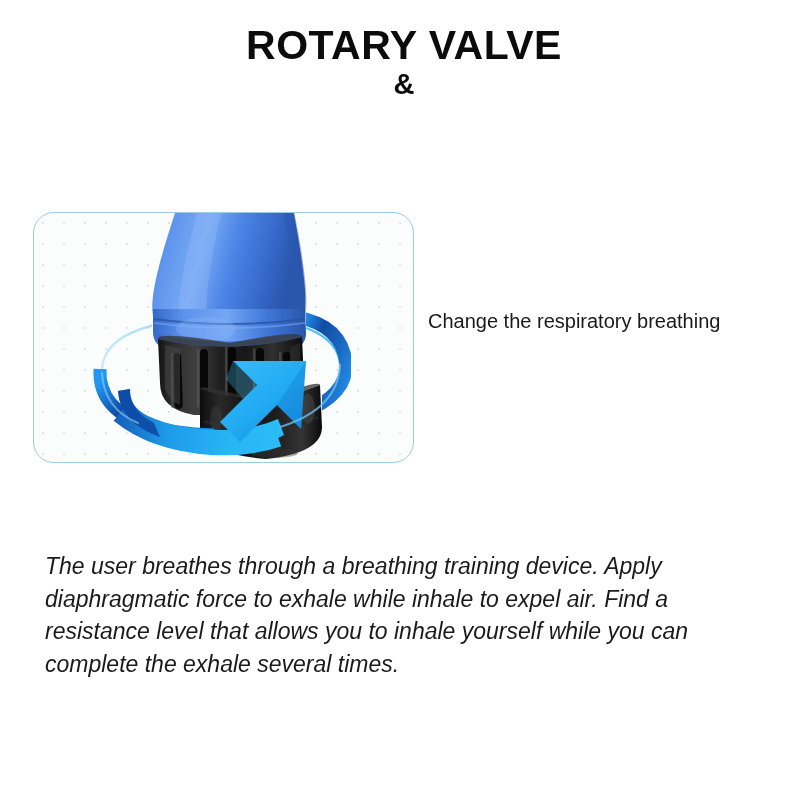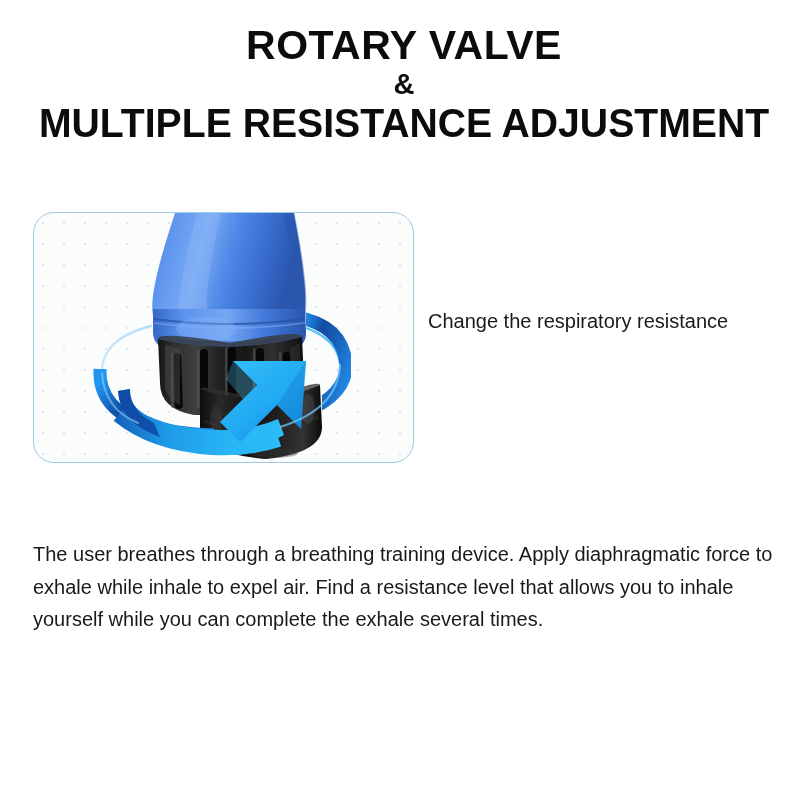--- a/index.html
+++ b/index.html
@@ -104,38 +104,36 @@
   }
 
   
   .body-copy {
     position: absolute;
     left: 29px;
     top: 534px;
     width: 752px;
   }
   .paragraph {
-    font-size: 20px;
+    font-size: 23px;
     line-height: 32.5px;
     color: #1a1a1a;
-    margin: 4px;
+    margin: 16px;
+    font-style: italic;
   }
   .paragraph + .paragraph {
     margin-top: 31px;
   }
 </style>
 </head>
 <body>
 
 <div class="title-block">
   <div class="title-line-1">ROTARY VALVE</div>
   <div class="title-line-2">&amp;</div>
-  <div class="title-line-3-wrap">
-    <span class="title-line-3">MULTIPLE RESISTANCE ADJUSTMENT</span>
-  </div>
 </div>
 
 <div class="product-card">
   <div class="card-clip">
 
     <svg class="device-svg" viewBox="0 0 381 251">
       <defs>
 
         <linearGradient id="gMouth" x1="0" y1="0" x2="1" y2="0.25">
           <stop offset="0%" stop-color="#3b73d8"></stop>
@@ -343,18 +341,18 @@
       <g>
         <path d="M306,152 Q304,196 246,214" fill="none" stroke="#6ec6f5" stroke-width="2.2" stroke-linecap="round" opacity="0.75"></path>
         <path d="M68,160 Q70,196 104,210" fill="none" stroke="#9ed8f8" stroke-width="2.0" stroke-linecap="round" opacity="0.55"></path>
       </g>
     </svg>
 
   </div>
 </div>
 
 <div class="callout">
-  <div class="callout-line">Change the respiratory resistance</div>
+  <div class="callout-line">Change the respiratory breathing</div>
 </div>
 
 <div class="body-copy">
   <p class="paragraph">The user breathes through a breathing training device. Apply diaphragmatic force to exhale while inhale to expel air. Find a resistance level that allows you to inhale yourself while you can complete the exhale several times.</p>
 </div>
 
 </body></html>

